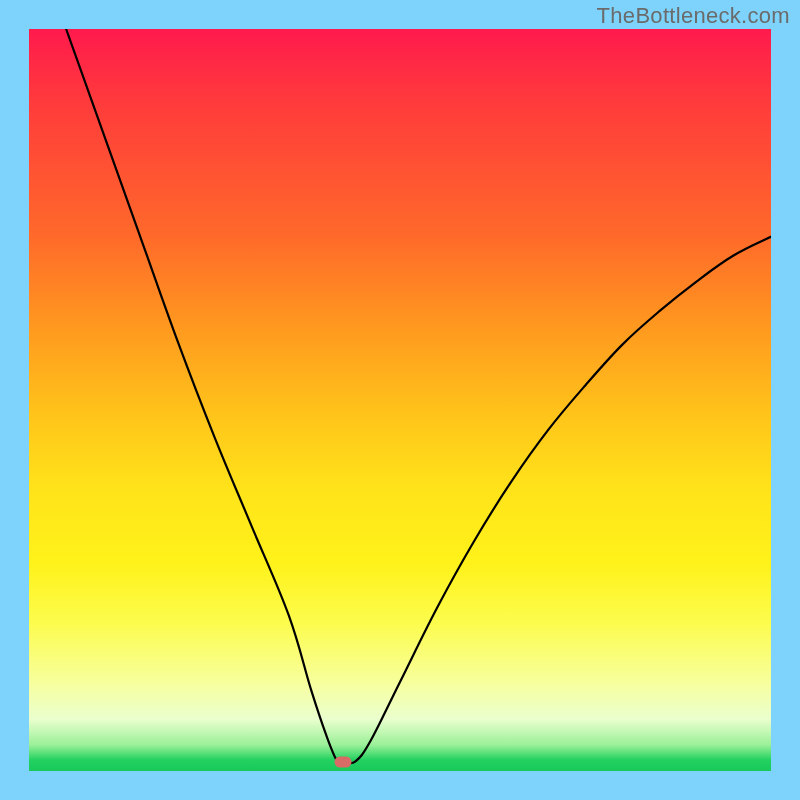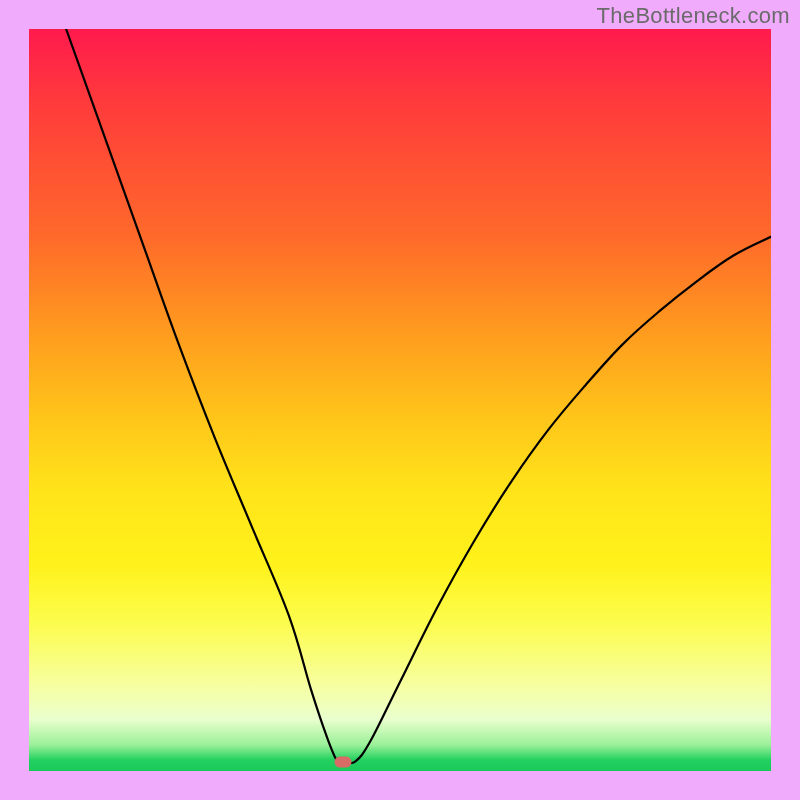--- a/index.html
+++ b/index.html
@@ -8,21 +8,21 @@
     width: 800px;
     height: 800px;
     overflow: hidden;
     background: #000;
     font-family: Arial, Helvetica, sans-serif;
   }
   .frame {
     position: relative;
     width: 800px;
     height: 800px;
-    background: #f0abfc;
+    background: #7dd3fc;
   }
   .plot {
     position: absolute;
     left: 29px;
     top: 29px;
     width: 742px;
     height: 742px;
     
     background: linear-gradient(
       to bottom,

